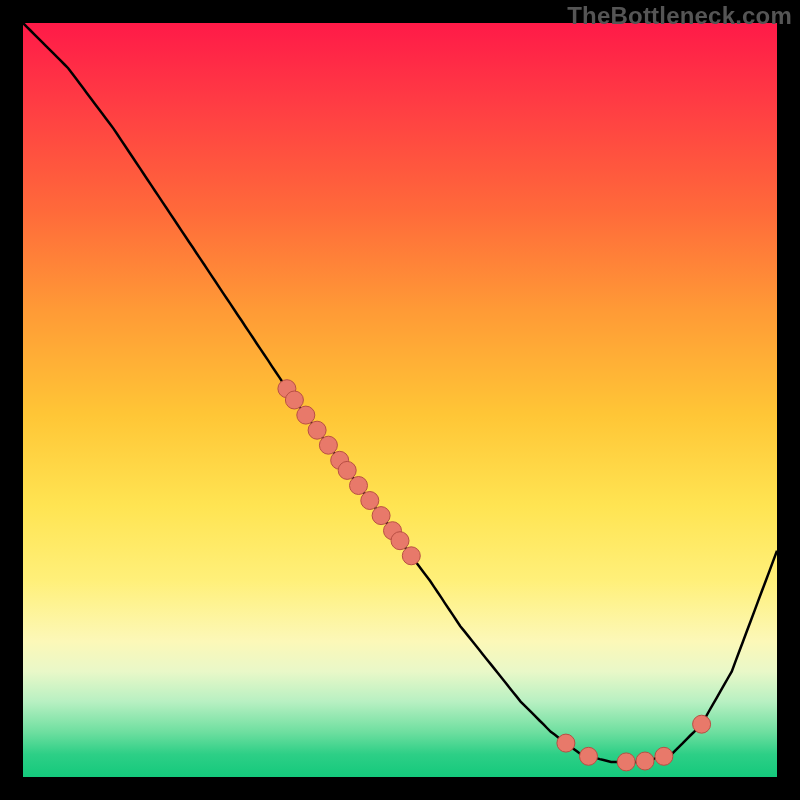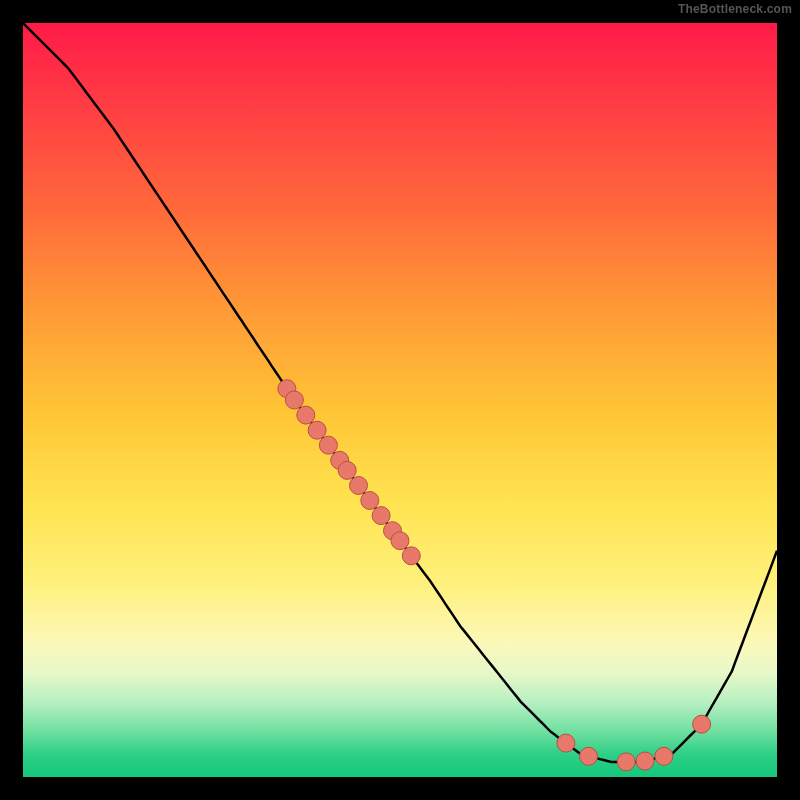--- a/index.html
+++ b/index.html
@@ -48,21 +48,21 @@
     top: 0;
     width: 754px;
     height: 754px;
     overflow: visible;
   }
   .watermark {
     position: absolute;
     top: 2px;
     right: 8px;
     color: #555;
-    font-size: 12px;
+    font-size: 24px;
     font-weight: 600;
     letter-spacing: 0.2px;
     user-select: none;
   }
 </style>
 </head>
 <body>
 
 <div class="frame">
   <div class="gradient"></div>

